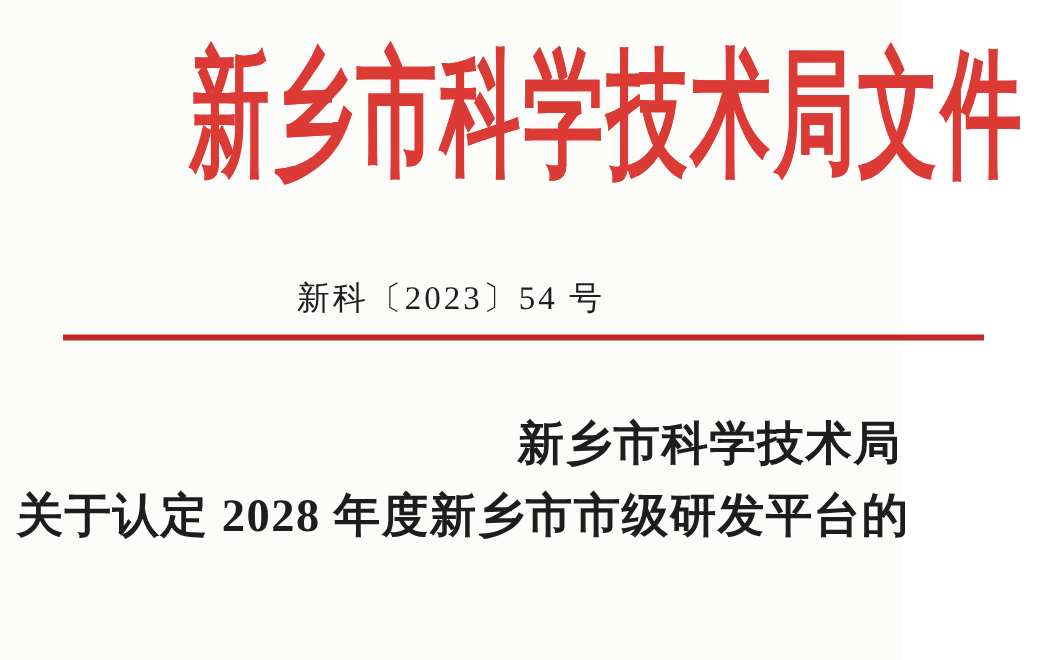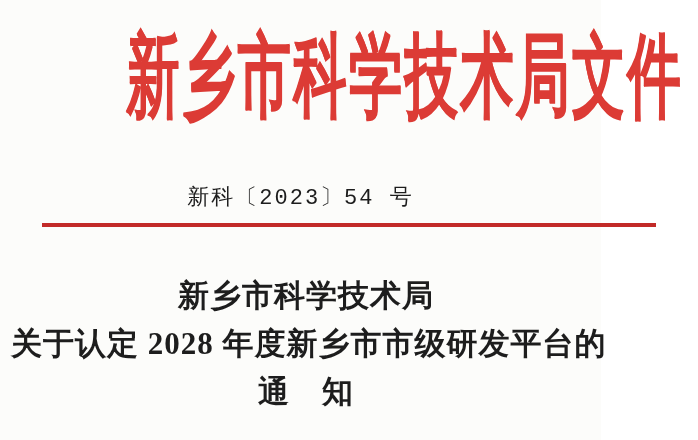--- a/index.html
+++ b/index.html
@@ -39,38 +39,37 @@
   .doc-number {
     position: absolute;
     top: 186px;
     left: 0;
     right: 0;
     text-align: center;
     font-size: 22px;
     line-height: 26px;
     color: var(--ink, #1d1d1d);
     letter-spacing: 2px;
-    font-family: Liberation Mono, monospace;
   }
   
   .divider {
     position: absolute;
     top: 223px;
     left: 42px;
     width: 614px;
     height: 4px;
     background: var(--divider-red, #c22a28);
   }
   
   .title-block {
     position: absolute;
     top: 272px;
     left: 0;
     right: 0;
-    text-align: center;
+    text-align: right;
     font-weight: bold;
     font-size: 31px;
     line-height: 48px;
     color: var(--ink, #1d1d1d);
     letter-spacing: 1px;
     padding-left: 11px;
   }
   .title-line {
     white-space: nowrap;
   }
@@ -82,16 +81,15 @@
 
   <div class="masthead">新乡市科学技术局文件</div>
 
   <div class="doc-number">新科〔2023〕54 号</div>
 
   <div class="divider"></div>
 
   <div class="title-block">
     <div class="title-line">新乡市科学技术局</div>
     <div class="title-line">关于认定 2028 年度新乡市市级研发平台的</div>
-    <div class="title-line">通　知</div>
   </div>
 
 </div>
 
 </body></html>

